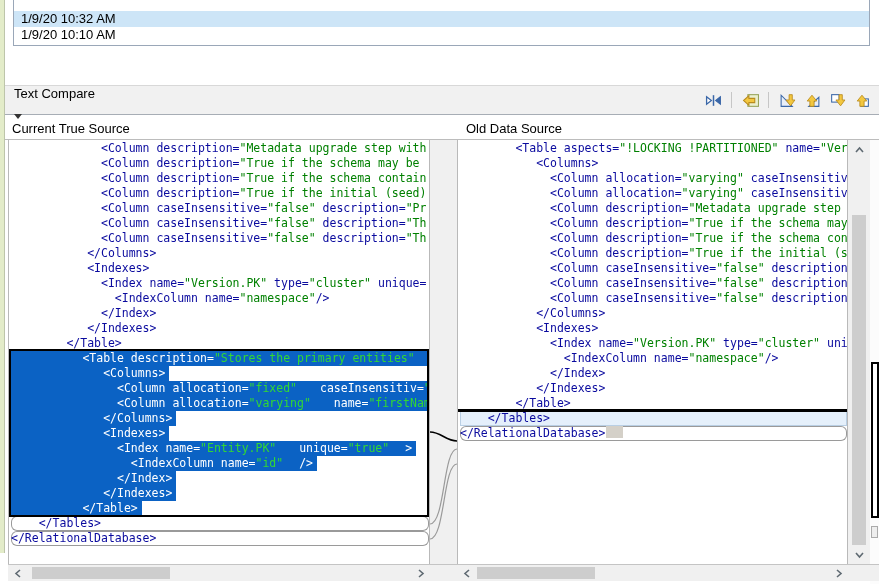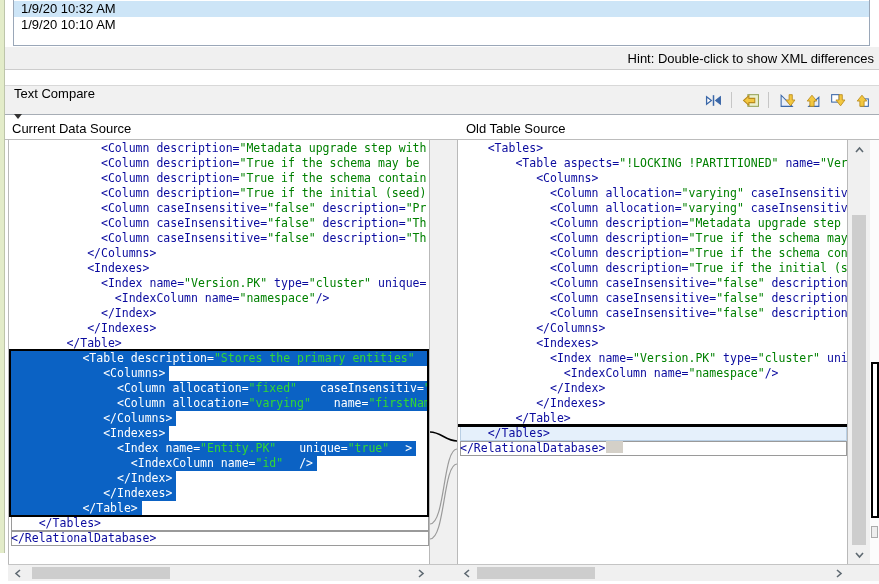--- a/index.html
+++ b/index.html
@@ -2,21 +2,21 @@
 <html><head>
 <meta charset="utf-8">
 <style>
   html,body{margin:0;padding:0;background:#fff;}
   .app{position:relative;width:879px;height:584px;background:#fff;overflow:hidden;
        font-family:"Liberation Sans",sans-serif;font-size:13px;color:#000;}
   
   .left-strip{position:absolute;left:0;top:0;width:4px;height:553px;background:#e3ecc9;border-right:1px solid #bdc5aa;}
   
   .version-list{position:absolute;left:13px;top:0;width:857px;height:46px;background:#fff;
-       border:1px solid #9aa7b8;border-top:none;box-sizing:border-box;padding-top:1px;}
+       border:1px solid #9aa7b8;border-top:none;box-sizing:border-box;padding-top:11px;}
   .vrow{height:16px;line-height:16px;padding-left:7px;}
   .vrow.selected{background:#cde5f7;}
   
   .hint-bar{position:absolute;left:5px;top:47px;width:874px;height:23px;background:#f0f0f0;
        border-bottom:1px solid #cdcdcd;box-sizing:border-box;display:flex;align-items:center;
        justify-content:flex-end;padding-right:5px;}
   
   .toolbar{position:absolute;left:5px;top:85px;width:874px;height:30px;background:#f1f1f1;
        border-top:1px solid #d8d8d8;border-bottom:1px solid #a7adb5;box-sizing:border-box;
        display:flex;align-items:center;}
@@ -37,21 +37,21 @@
   .code{padding:1px 0 0 2px;}
   .code-line{height:15px;line-height:15px;font-family:"DejaVu Sans Mono",monospace;font-size:11.5px;white-space:pre;}
   .tk-t{color:#0a0a9e;}
   .tk-s{color:#008000;}
   .sel .selbg{background:#0b62c4;display:inline-block;height:15px;padding-right:4px;}
   .sel .tk-t{color:#ffffff;padding-left:16px;}
   .sel .tk-s{color:#33d833;}
   .selwrap{position:relative;}
   .selwrap::after{content:"";position:absolute;left:-2px;right:0;top:-2px;bottom:-1px;
        border:2px solid #000;pointer-events:none;}
-  .box{box-shadow:inset 0 0 0 1px #9a9a9a;}
+  .box{box-shadow:inset 0 0 0 1px #9a9a9a;border-radius:6px;}
   .band{position:relative;background:#e5f0fb;box-shadow:inset 0 0 0 1px #b9cfe4;}
   .band::before{content:"";position:absolute;left:-2px;right:0;top:-2px;height:3px;background:#000;}
   .chip{display:inline-block;width:17px;height:12px;background:#d4d0c8;margin-left:1px;vertical-align:-1px;}
   
   .gutter{position:absolute;left:430px;top:140px;width:27px;height:424px;background:#f0f0f0;}
   
   .vscroll{position:absolute;left:848px;top:140px;width:22px;height:424px;background:#f0f0f0;}
   .vthumb{position:absolute;left:4px;top:75px;width:14px;height:330px;background:#cdcdcd;}
   .sb-arrow{position:absolute;width:22px;height:16px;display:flex;align-items:center;justify-content:center;
        background:none;border:none;padding:0;}
@@ -74,23 +74,20 @@
 <body>
 
 <div class="app">
   <div class="left-strip"></div>
 
   <div class="version-list">
       <div class="vrow selected">1/9/20 10:32 AM</div>
       <div class="vrow">1/9/20 10:10 AM</div>
     </div>
 
-  <div class="hint-bar">
-    <span>Hint: Double-click to show XML differences</span>
-  </div>
 
   <div class="toolbar">
     <div class="mode-select">
       <span>Text Compare</span>
       <span class="dd-tri"></span>
     </div>
     <div class="tb-icons">
       <button class="tb-btn" title="Swap Left and Right View">
         <svg width="17" height="17" viewBox="0 0 16 16">
           <path d="M1.5,4.5 L6,8 L1.5,11.5 Z" fill="#fff" stroke="#3a67a8" stroke-width="1.2"></path>
@@ -126,22 +123,22 @@
       </button>
       <button class="tb-btn" title="Previous Change">
         <svg width="17" height="17" viewBox="0 0 16 16">
           <rect x="6.5" y="6.5" width="7" height="7" fill="#fff" stroke="#3a67a8"></rect>
           <path d="M5.5,13.5 v-5 H3 L7.5,3 L12,8.5 H9.5 v5 Z" fill="#f3c73f" stroke="#b98b1e" stroke-width="0.8"></path>
         </svg>
       </button>
     </div>
   </div>
 
-  <div class="hdr" style="left:12px">Current Data Source</div>
-  <div class="hdr" style="left:466px">Old Table Source</div>
+  <div class="hdr" style="left:12px">Current True Source</div>
+  <div class="hdr" style="left:466px">Old Data Source</div>
   <div class="hdr-border"></div>
 
   <div class="pane lp">
     <div class="code">
         <div class="code-line"><span class="tk-t">             &lt;Column description=</span><span class="tk-s">"Metadata upgrade step with</span></div>
         <div class="code-line"><span class="tk-t">             &lt;Column description=</span><span class="tk-s">"True if the schema may be </span></div>
         <div class="code-line"><span class="tk-t">             &lt;Column description=</span><span class="tk-s">"True if the schema contain</span></div>
         <div class="code-line"><span class="tk-t">             &lt;Column description=</span><span class="tk-s">"True if the initial (seed)</span></div>
         <div class="code-line"><span class="tk-t">             &lt;Column caseInsensitive=</span><span class="tk-s">"false"</span><span class="tk-t"> description=</span><span class="tk-s">"Pr</span></div>
         <div class="code-line"><span class="tk-t">             &lt;Column caseInsensitive=</span><span class="tk-s">"false"</span><span class="tk-t"> description=</span><span class="tk-s">"Th</span></div>
@@ -174,21 +171,20 @@
   <div class="gutter">
     <svg width="27" height="424">
       <path d="M0,384 C15,384 13,309 27,309" fill="none" stroke="#9a9a9a" stroke-width="1.2"></path>
       <path d="M0,399 C15,399 13,324 27,324" fill="none" stroke="#9a9a9a" stroke-width="1.2"></path>
       <path d="M0,292 C11,292 16,301 27,301" fill="none" stroke="#000" stroke-width="1.6"></path>
     </svg>
   </div>
 
   <div class="pane rp">
     <div class="code">
-        <div class="code-line"><span class="tk-t">    &lt;Tables&gt;</span></div>
         <div class="code-line"><span class="tk-t">        &lt;Table aspects=</span><span class="tk-s">"!LOCKING !PARTITIONED"</span><span class="tk-t"> name=</span><span class="tk-s">"Vers</span></div>
         <div class="code-line"><span class="tk-t">           &lt;Columns&gt;</span></div>
         <div class="code-line"><span class="tk-t">             &lt;Column allocation=</span><span class="tk-s">"varying"</span><span class="tk-t"> caseInsensitiv</span></div>
         <div class="code-line"><span class="tk-t">             &lt;Column allocation=</span><span class="tk-s">"varying"</span><span class="tk-t"> caseInsensitiv</span></div>
         <div class="code-line"><span class="tk-t">             &lt;Column description=</span><span class="tk-s">"Metadata upgrade step w</span></div>
         <div class="code-line"><span class="tk-t">             &lt;Column description=</span><span class="tk-s">"True if the schema may </span></div>
         <div class="code-line"><span class="tk-t">             &lt;Column description=</span><span class="tk-s">"True if the schema con</span></div>
         <div class="code-line"><span class="tk-t">             &lt;Column description=</span><span class="tk-s">"True if the initial (s</span></div>
         <div class="code-line"><span class="tk-t">             &lt;Column caseInsensitive=</span><span class="tk-s">"false"</span><span class="tk-t"> description=</span></div>
         <div class="code-line"><span class="tk-t">             &lt;Column caseInsensitive=</span><span class="tk-s">"false"</span><span class="tk-t"> description=</span></div>

